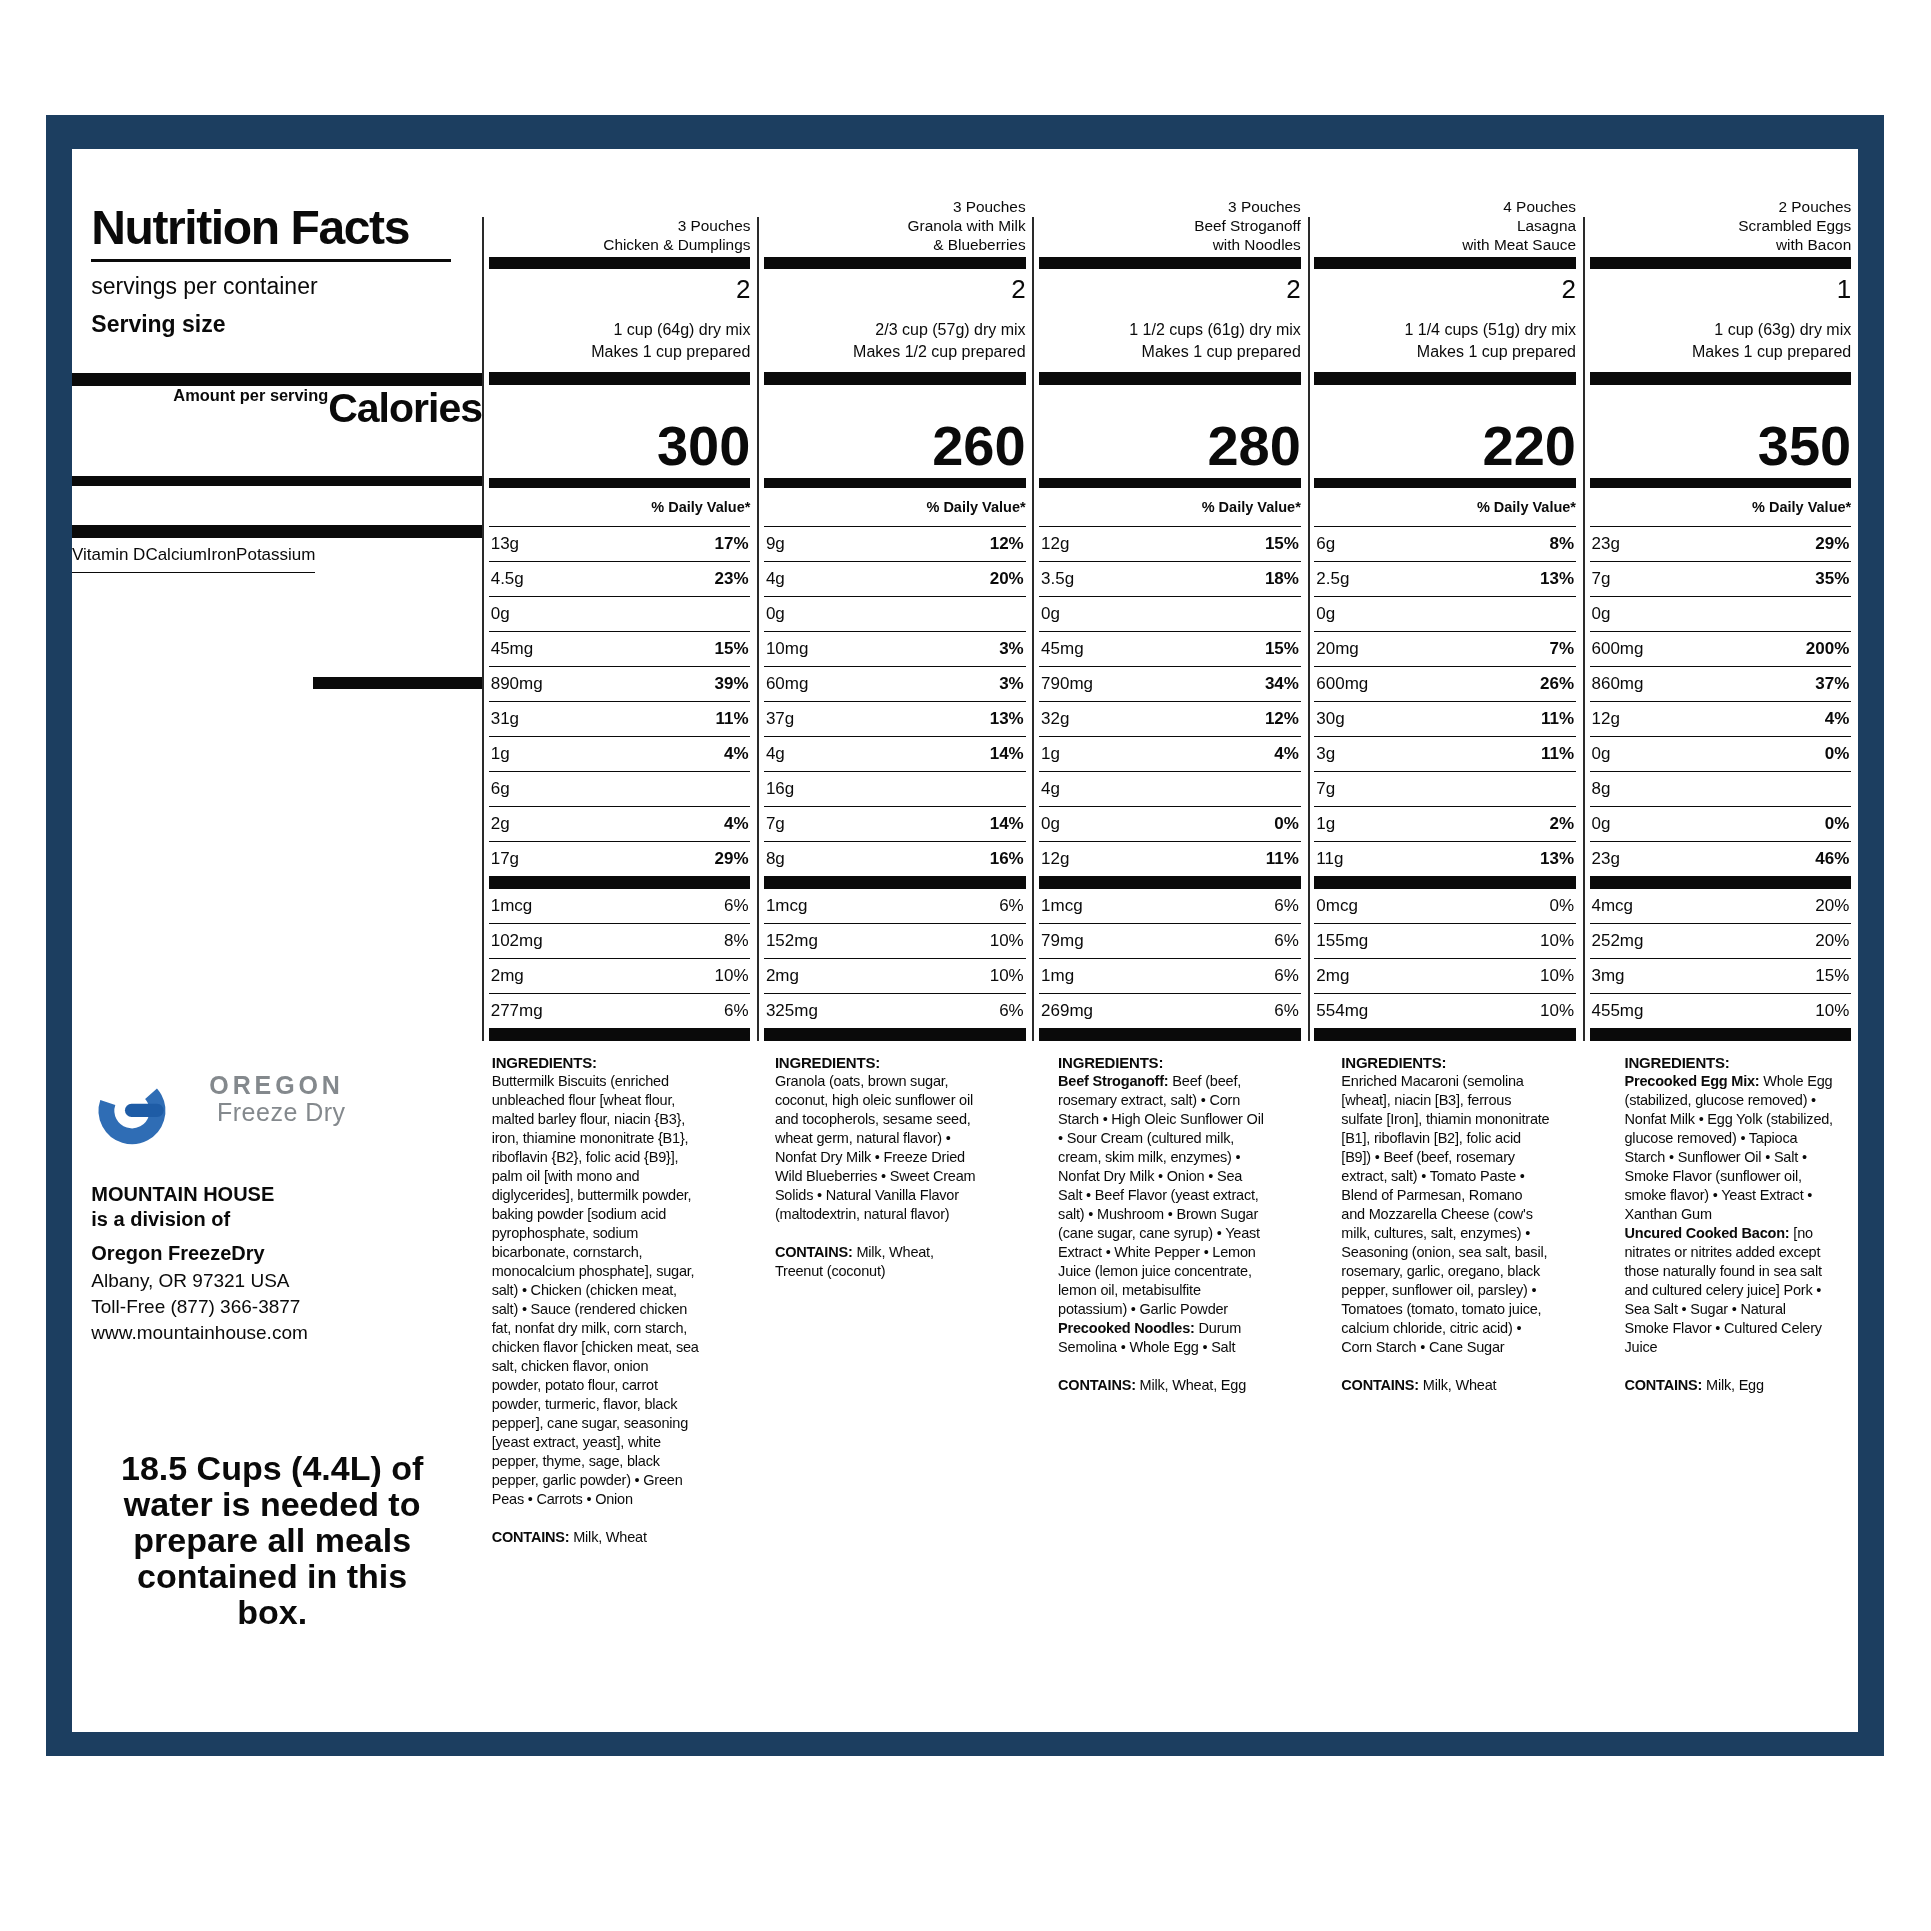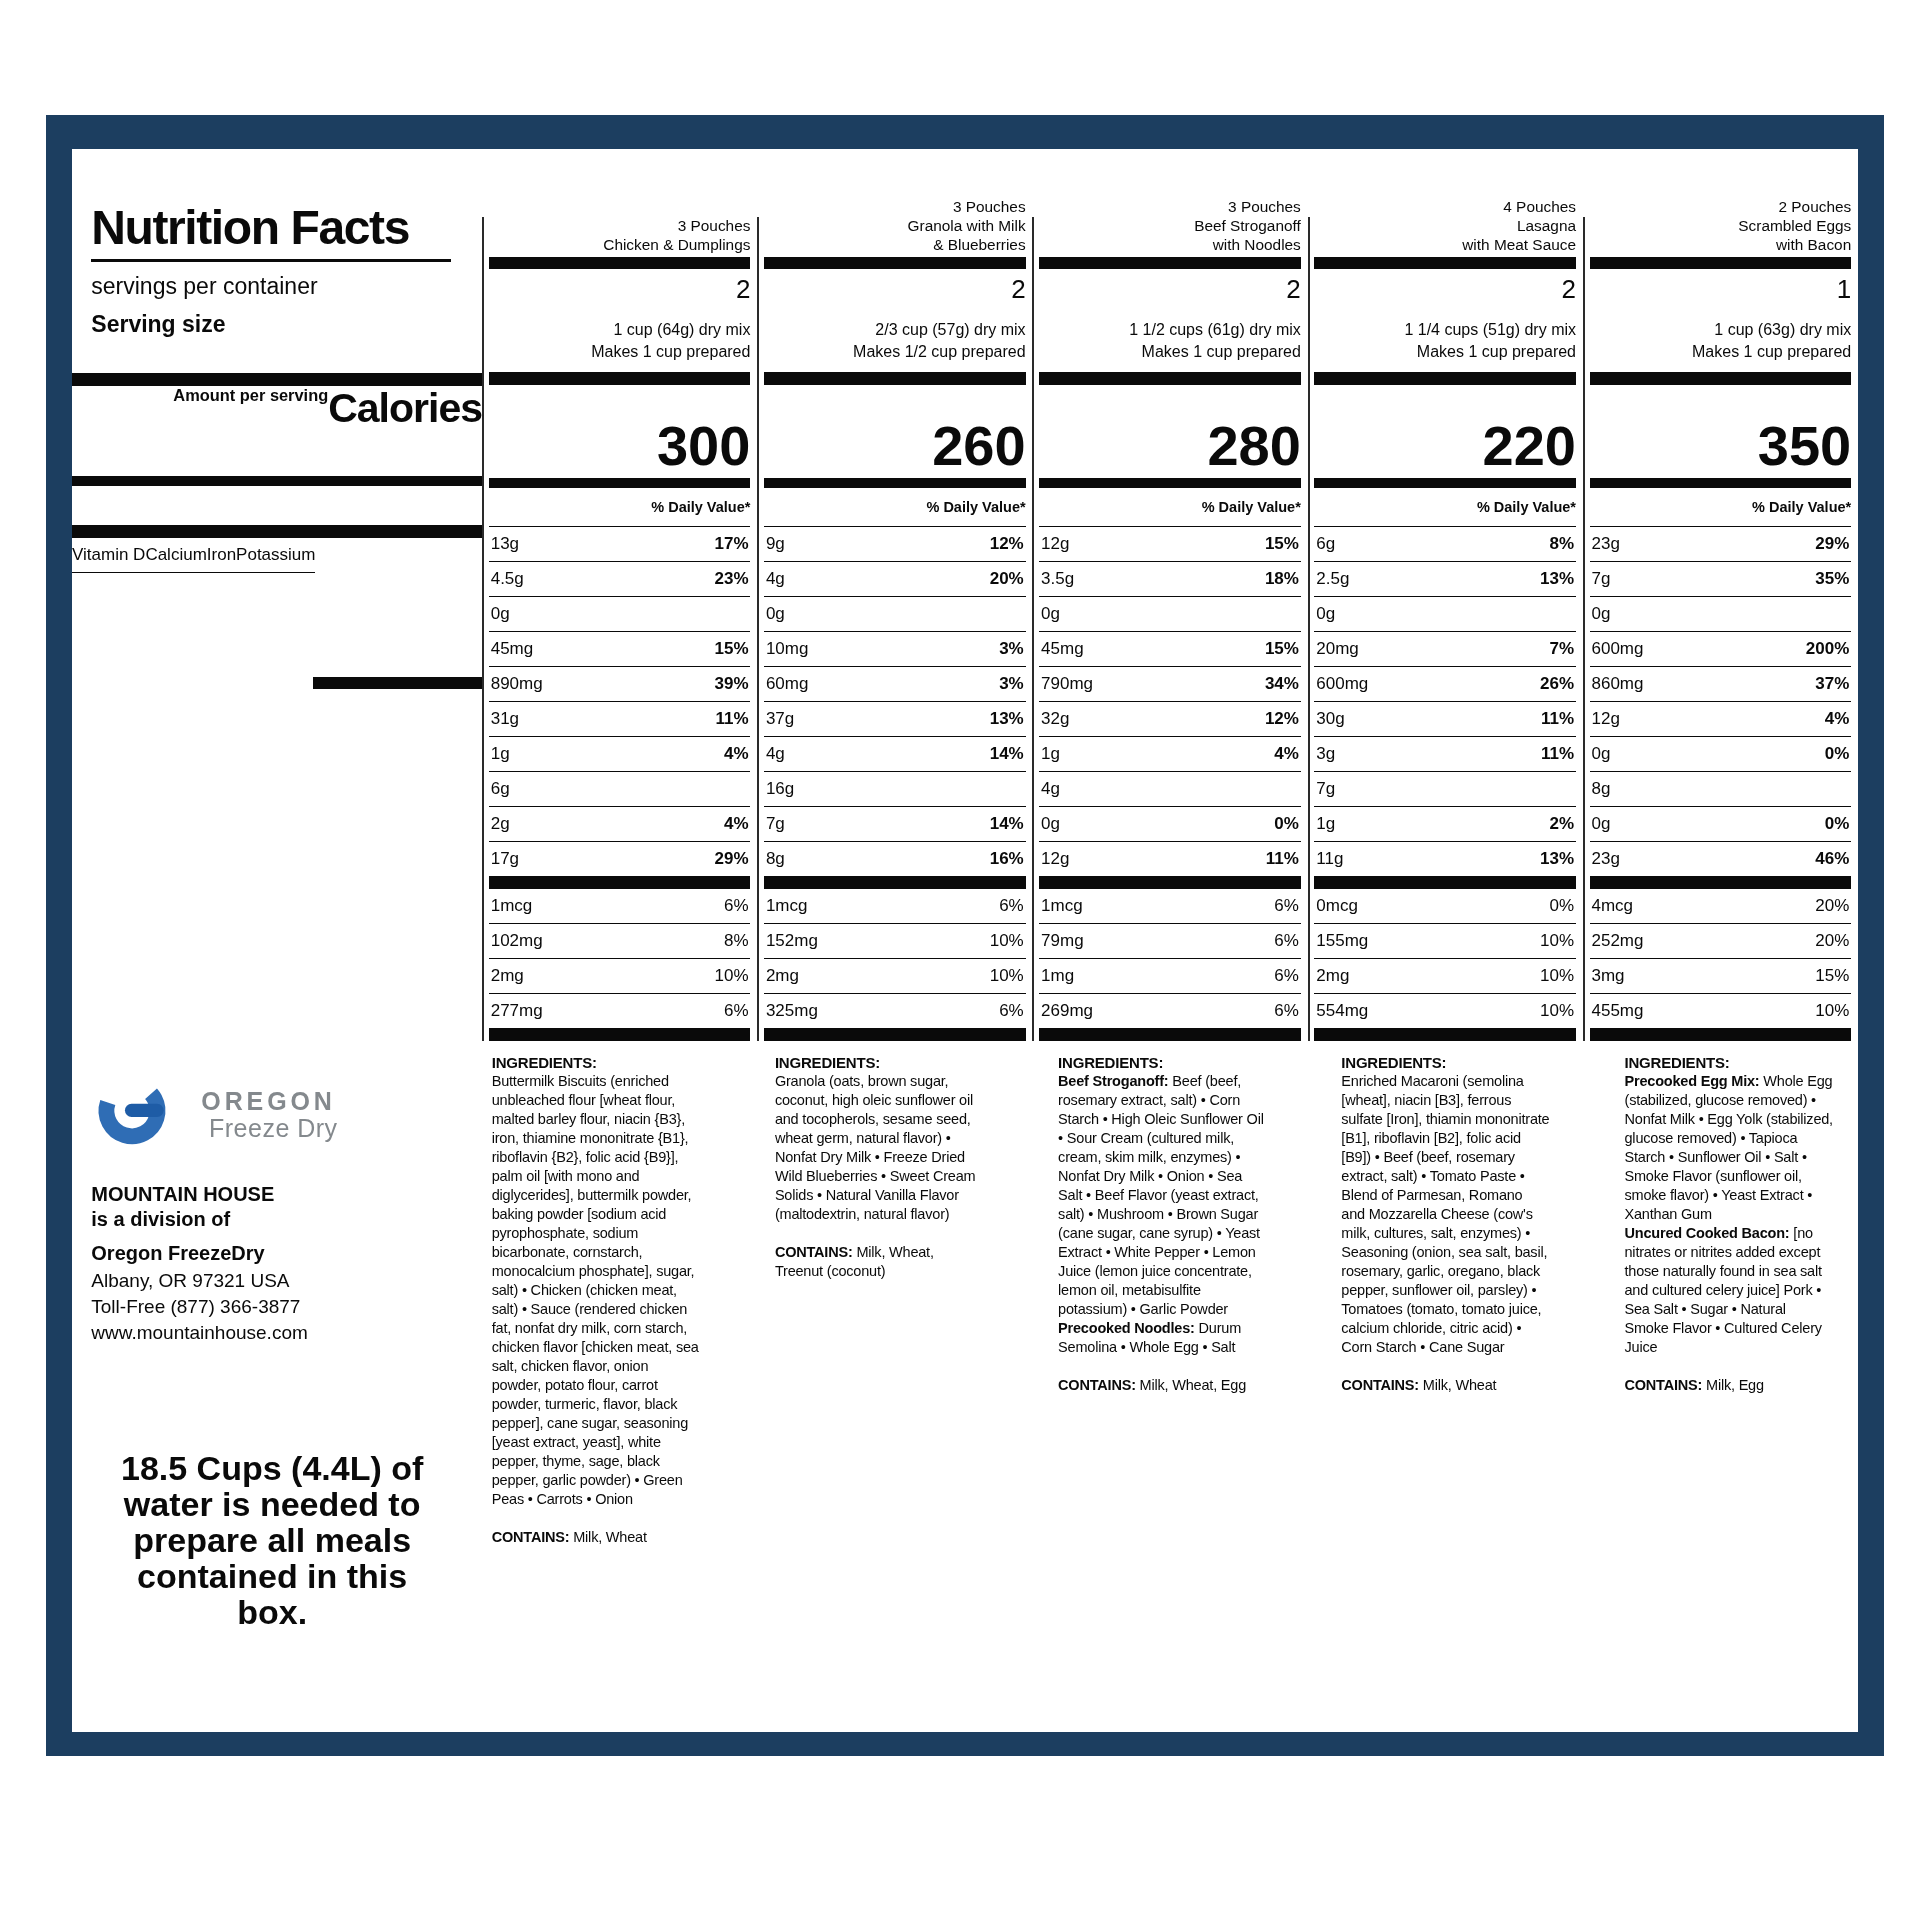--- a/index.html
+++ b/index.html
@@ -48,21 +48,21 @@
 
   
   .ing{display:flex;align-items:flex-start;}
   .icol-brand{width:410px;box-sizing:border-box;padding:25px 29px 0 19.3px;}
   .iwrap{flex:1;display:flex;align-items:flex-start;gap:40px;}
   .icol{flex:1;box-sizing:border-box;padding:11.6px 25px 0 9.7px;font-size:14.5px;line-height:19px;letter-spacing:-0.2px;}
   .ing-head{font-weight:bold;font-size:15px;}
   .icol p{margin:0;}
   .icol p.contains{margin-top:19.3px;}
 
-  .logo-row{display:flex;align-items:center;gap:21px;margin:5.8px 0 25px 0;}
+  .logo-row{display:flex;gap:29px;margin:5.8px 0 25px 0;}
   .logo-text .t1{font-size:25px;font-weight:bold;color:var(--gray,#84898d);letter-spacing:3.9px;line-height:27px;}
   .logo-text .t2{font-size:25px;color:var(--gray,#84898d);letter-spacing:0.5px;line-height:27px;margin-left:7.7px;}
   .mh1{font-size:20px;font-weight:bold;line-height:25px;}
   .mh2{font-size:20px;font-weight:bold;line-height:25px;margin-top:8.7px;}
   .addr{font-size:19px;line-height:26px;margin-top:1.9px;}
   .water{margin-top:104px;font-size:34px;font-weight:bold;line-height:36px;text-align:center;padding:0 9.7px;}
 </style>
 </head>
 <body>
 

